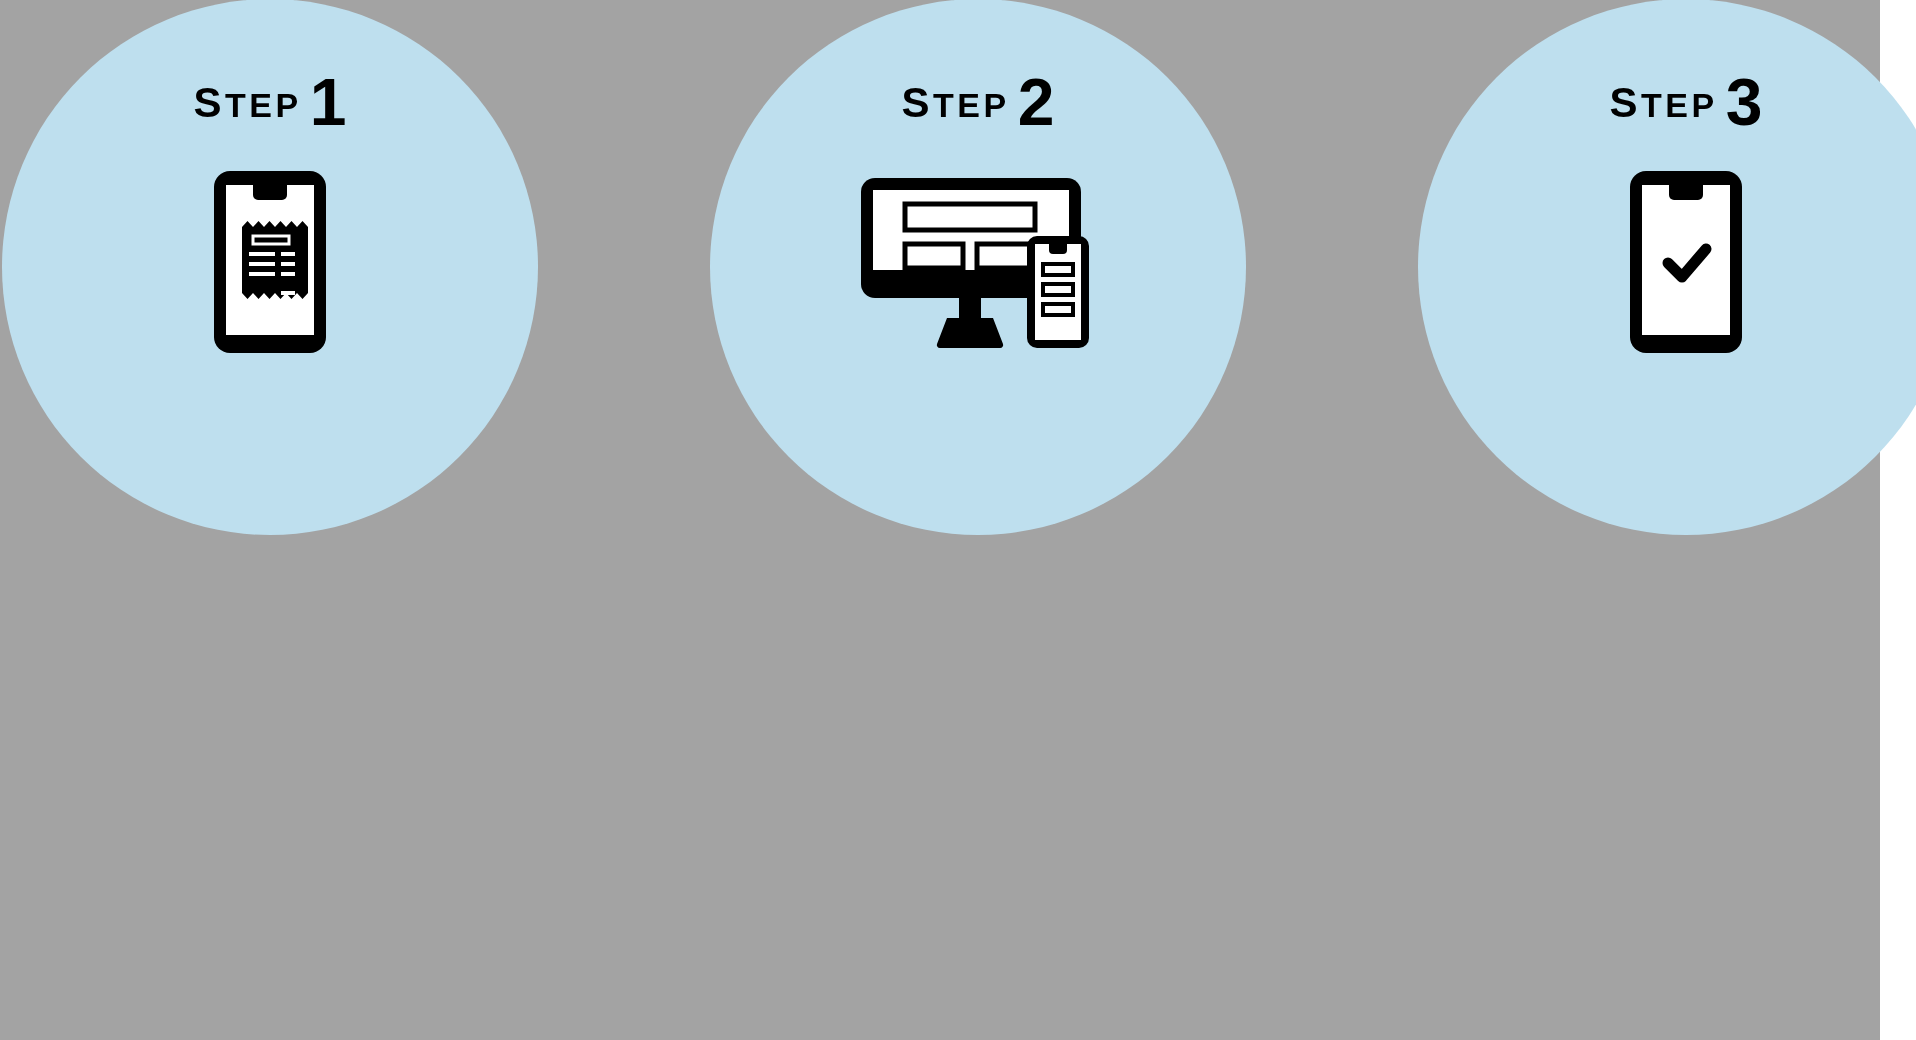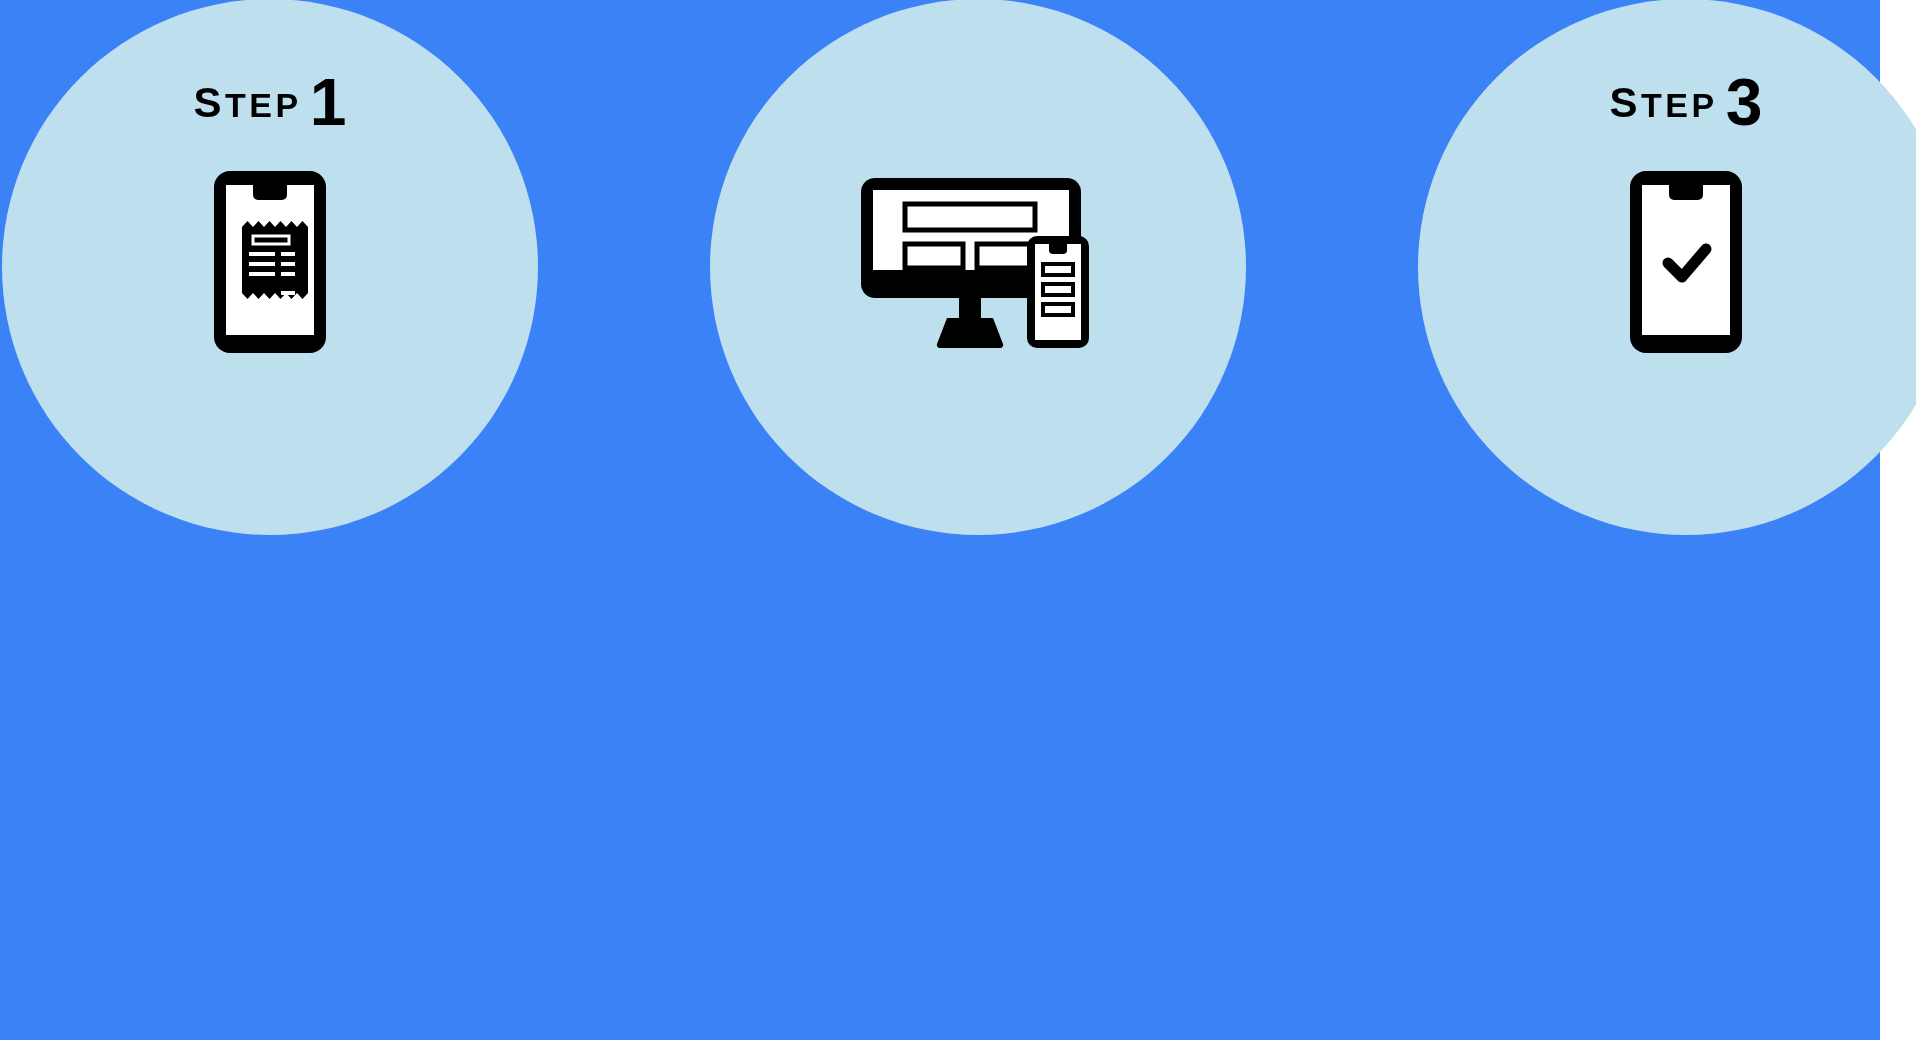--- a/index.html
+++ b/index.html
@@ -11,21 +11,21 @@
     width: 1916px;
     height: 1040px;
     overflow: hidden;
     font-family: "Liberation Sans", sans-serif;
   }
 
   #stage {
     position: relative;
     width: 1880px;
     height: 1040px;
-    background: #3b82f6;
+    background: #a3a3a3;
   }
 
   .step-circle {
     position: absolute;
     width: 536px;
     height: 536px;
     border-radius: 50%;
     background: #bedfee;
     top: -1px;
   }
@@ -111,20 +111,23 @@
         <rect x="69" y="93" width="14" height="4" fill="#ffffff"></rect>
         <rect x="37" y="103" width="26" height="4" fill="#ffffff"></rect>
         <rect x="69" y="103" width="14" height="4" fill="#ffffff"></rect>
         <rect x="69" y="122" width="14" height="4" fill="#ffffff"></rect>
       </svg>
     </div>
   </div>
 
   <div class="step-circle s2">
 
+    <div class="step-label">
+      <span class="step-word"><span class="cap">S</span><span>TEP</span></span><span class="step-num">2</span>
+    </div>
 
     <div class="icon-wrap i2">
 
       <svg width="238" height="180" viewBox="0 0 238 180" aria-hidden="true">
 
         <path d="M16 2 h192 a14 14 0 0 1 14 14 v92 a14 14 0 0 1 -14 14 h-192 a14 14 0 0 1 -14 -14 v-92 a14 14 0 0 1 14 -14 z" fill="#000000"></path>
 
         <rect x="14" y="14" width="196" height="80" fill="#ffffff"></rect>
 
         <rect x="100" y="122" width="22" height="22" fill="#000000"></rect>

